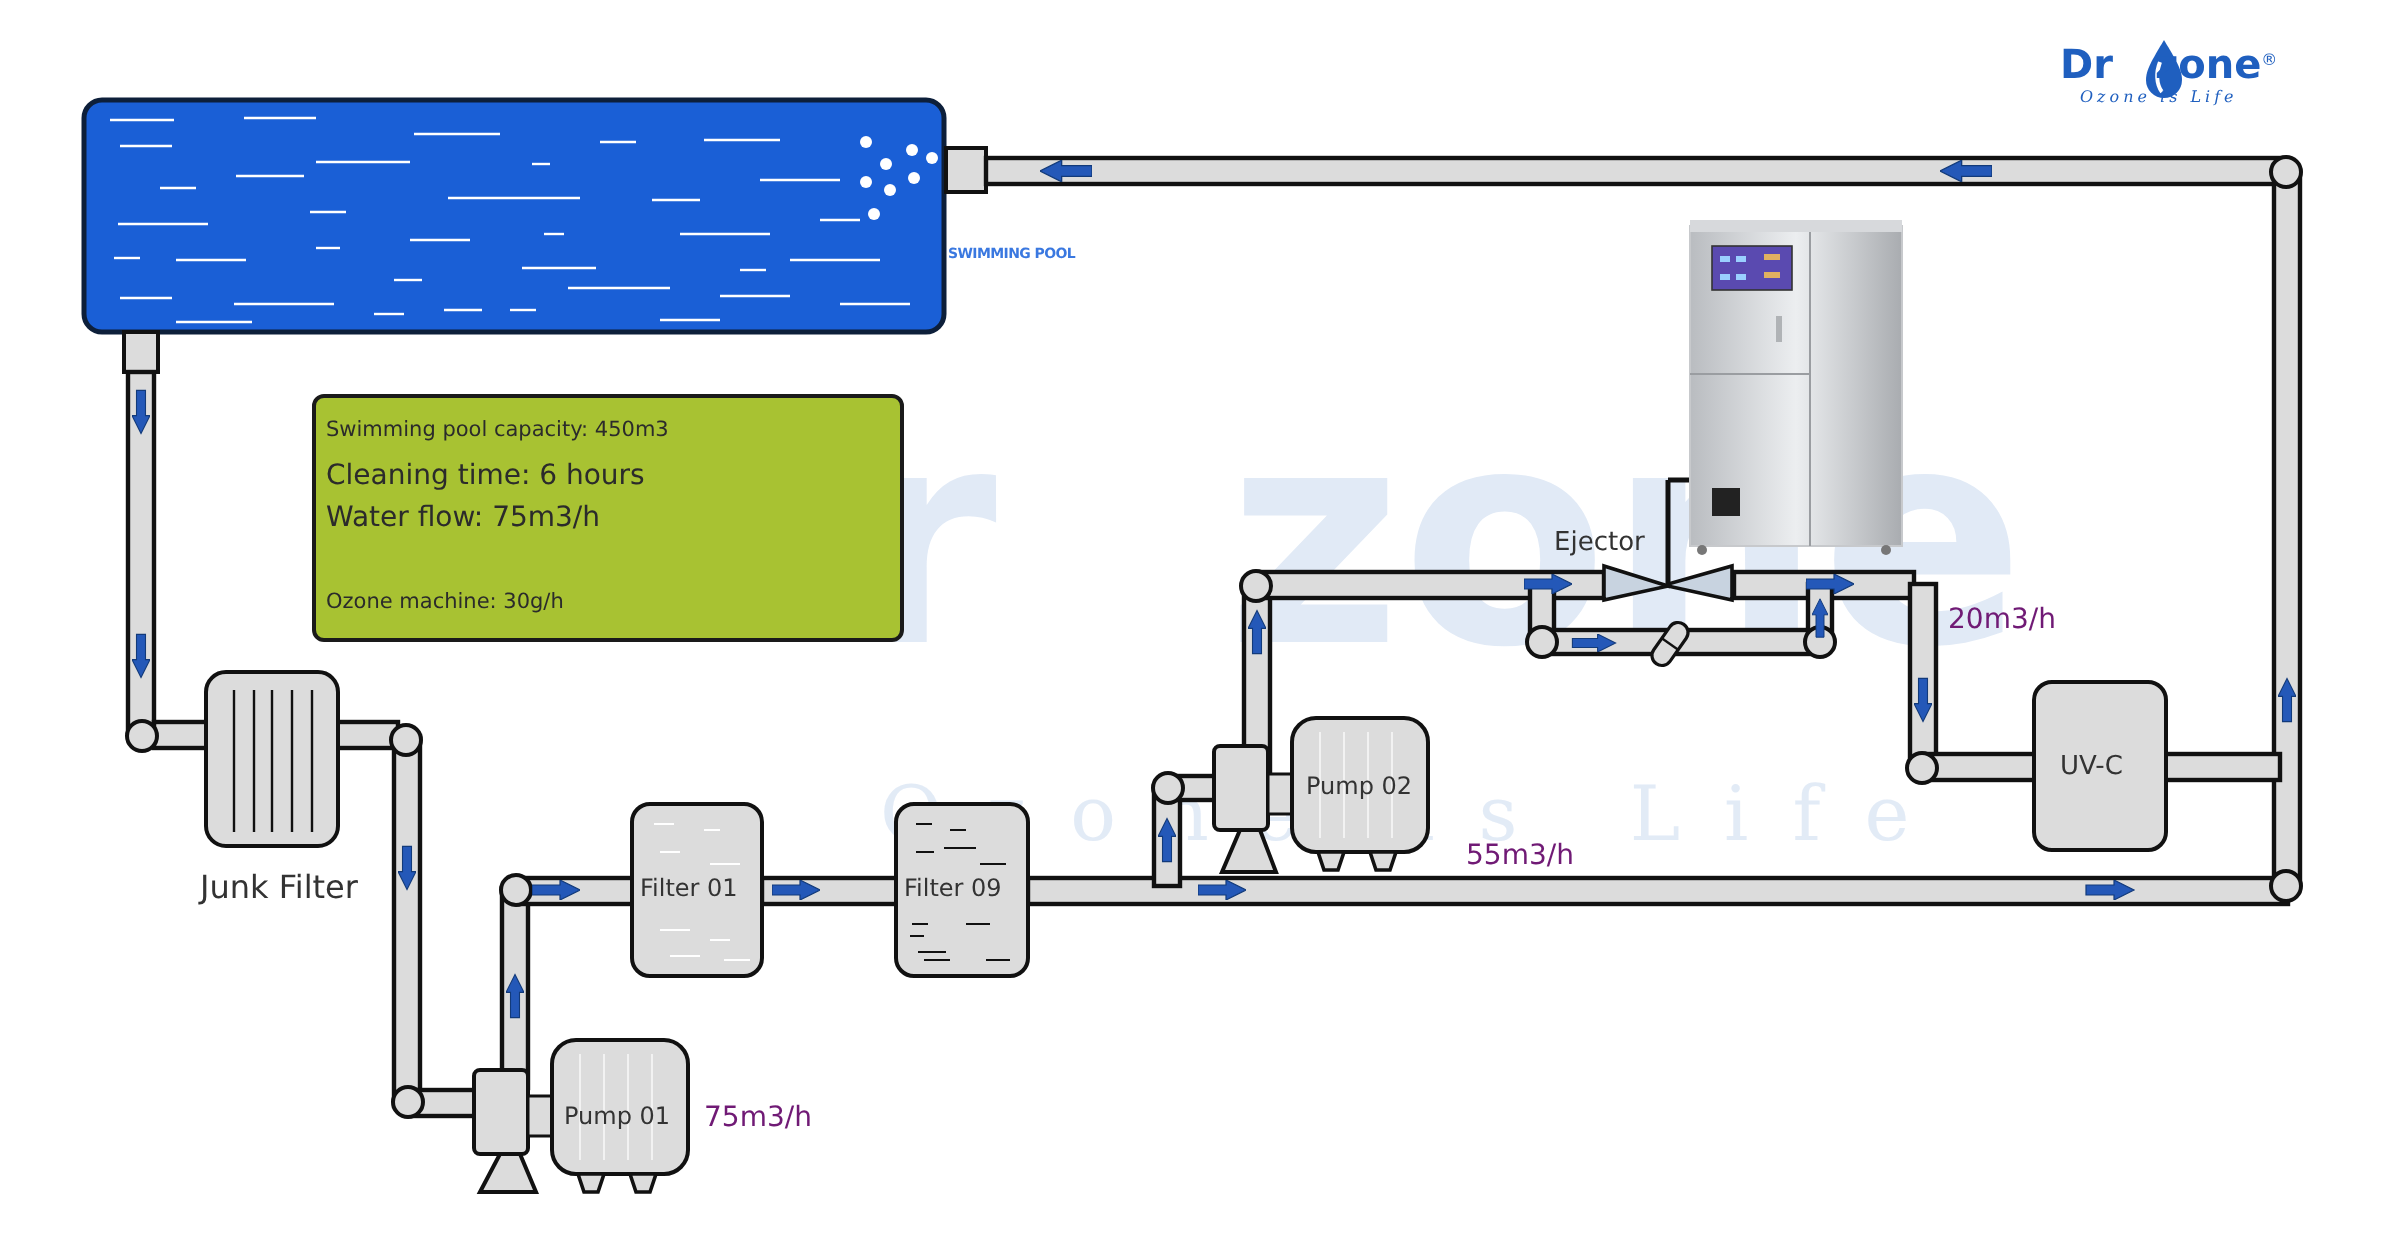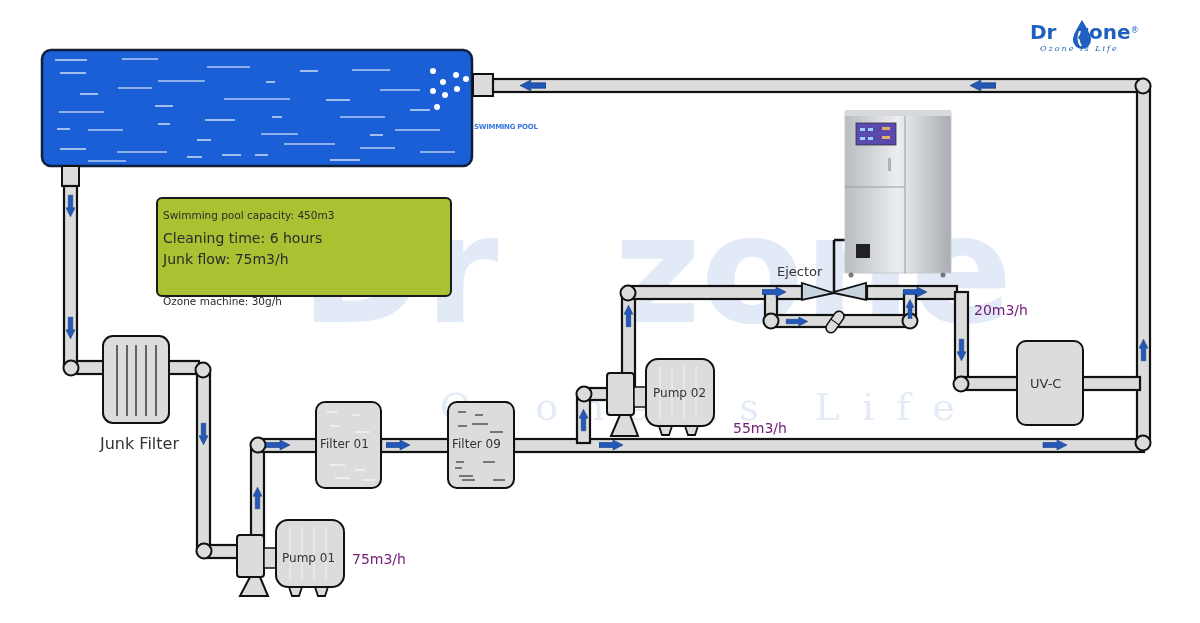--- a/index.html
+++ b/index.html
@@ -1,19 +1,19 @@
 <!DOCTYPE html>
 <html><head>
 <meta charset="utf-8">
 <style>
   html, body { margin: 0; padding: 0; background: #ffffff; }
   body { width: 1200px; height: 623px; position: relative; overflow: hidden; font-family: "DejaVu Sans", sans-serif; }
   #stage { position: absolute; left: 0; top: 0; width: 1200px; height: 623px; }
   .lbl { position: absolute; white-space: nowrap; }
-  .info-box { position: absolute; left: 156px; top: 197px; width: 296px; height: 100px; background: #a8c232; border: 2px solid #1a1a1a; border-radius: 6px; box-sizing: border-box; }
+  .info-box { position: absolute; left: 156px; top: 197px; width: 296px; height: 124px; background: #a8c232; border: 2px solid #1a1a1a; border-radius: 6px; box-sizing: border-box; }
   .info-line { position: absolute; left: 5px; color: #2b2b2b; font-family: "DejaVu Sans", sans-serif; white-space: nowrap; }
   .info-sm { font-size: 10.5px; }
   .info-lg { font-size: 14px; }
   .flow { color: #701a75; font-size: 14px; font-family: "DejaVu Sans", sans-serif; }
   .comp-label { font-size: 12px; color: #333; font-family: "DejaVu Sans", sans-serif; }
   .brand-name { font-family: "DejaVu Sans", sans-serif; font-weight: bold; font-size: 20px; color: #1f5fbf; letter-spacing: 0px; }
   .wm { position: absolute; color: #d7e3f3; font-family: "DejaVu Sans", sans-serif; font-weight: bold; pointer-events: none; }
 </style>
 </head>
 <body>
@@ -287,21 +287,21 @@
   <div style="position:absolute; left:1030px; top:20px;">
     <span class="brand-name">Dr</span><span style="display:inline-block;width:21px;"></span><span class="brand-name">zone</span><sup style="font-size:8px;color:#1f5fbf;">®</sup>
   </div>
   <div class="lbl" style="left:1040px; top:44px; font-family:'DejaVu Serif', serif; font-style:italic; font-size:8px; color:#1f5fbf; letter-spacing:2px;">Ozone is Life</div>
 
   <div class="lbl" style="left:474px; top:123px; font-size:7px; font-weight:bold; color:#3a78e0; letter-spacing:-0.3px;">SWIMMING POOL</div>
 
   <div class="info-box">
     <div class="info-line info-sm" style="top:10px;">Swimming pool capacity: 450m3</div>
     <div class="info-line info-lg" style="top:31px;">Cleaning time: 6 hours</div>
-    <div class="info-line info-lg" style="top:52px;">Junk flow: 75m3/h</div>
+    <div class="info-line info-lg" style="top:52px;">Water flow: 75m3/h</div>
     <div class="info-line info-sm" style="top:96px;">Ozone machine: 30g/h</div>
   </div>
 
   <div class="lbl comp-label" style="left:100px; top:434px; font-size:16px;">Junk Filter</div>
   <div class="lbl comp-label" style="left:320px; top:437px;">Filter 01</div>
   <div class="lbl comp-label" style="left:452px; top:437px;">Filter 09</div>
   <div class="lbl comp-label" style="left:282px; top:551px;">Pump 01</div>
   <div class="lbl comp-label" style="left:653px; top:386px;">Pump 02</div>
   <div class="lbl comp-label" style="left:777px; top:264px; font-size:13px;">Ejector</div>
   <div class="lbl comp-label" style="left:1030px; top:376px; font-size:13px;">UV-C</div>

